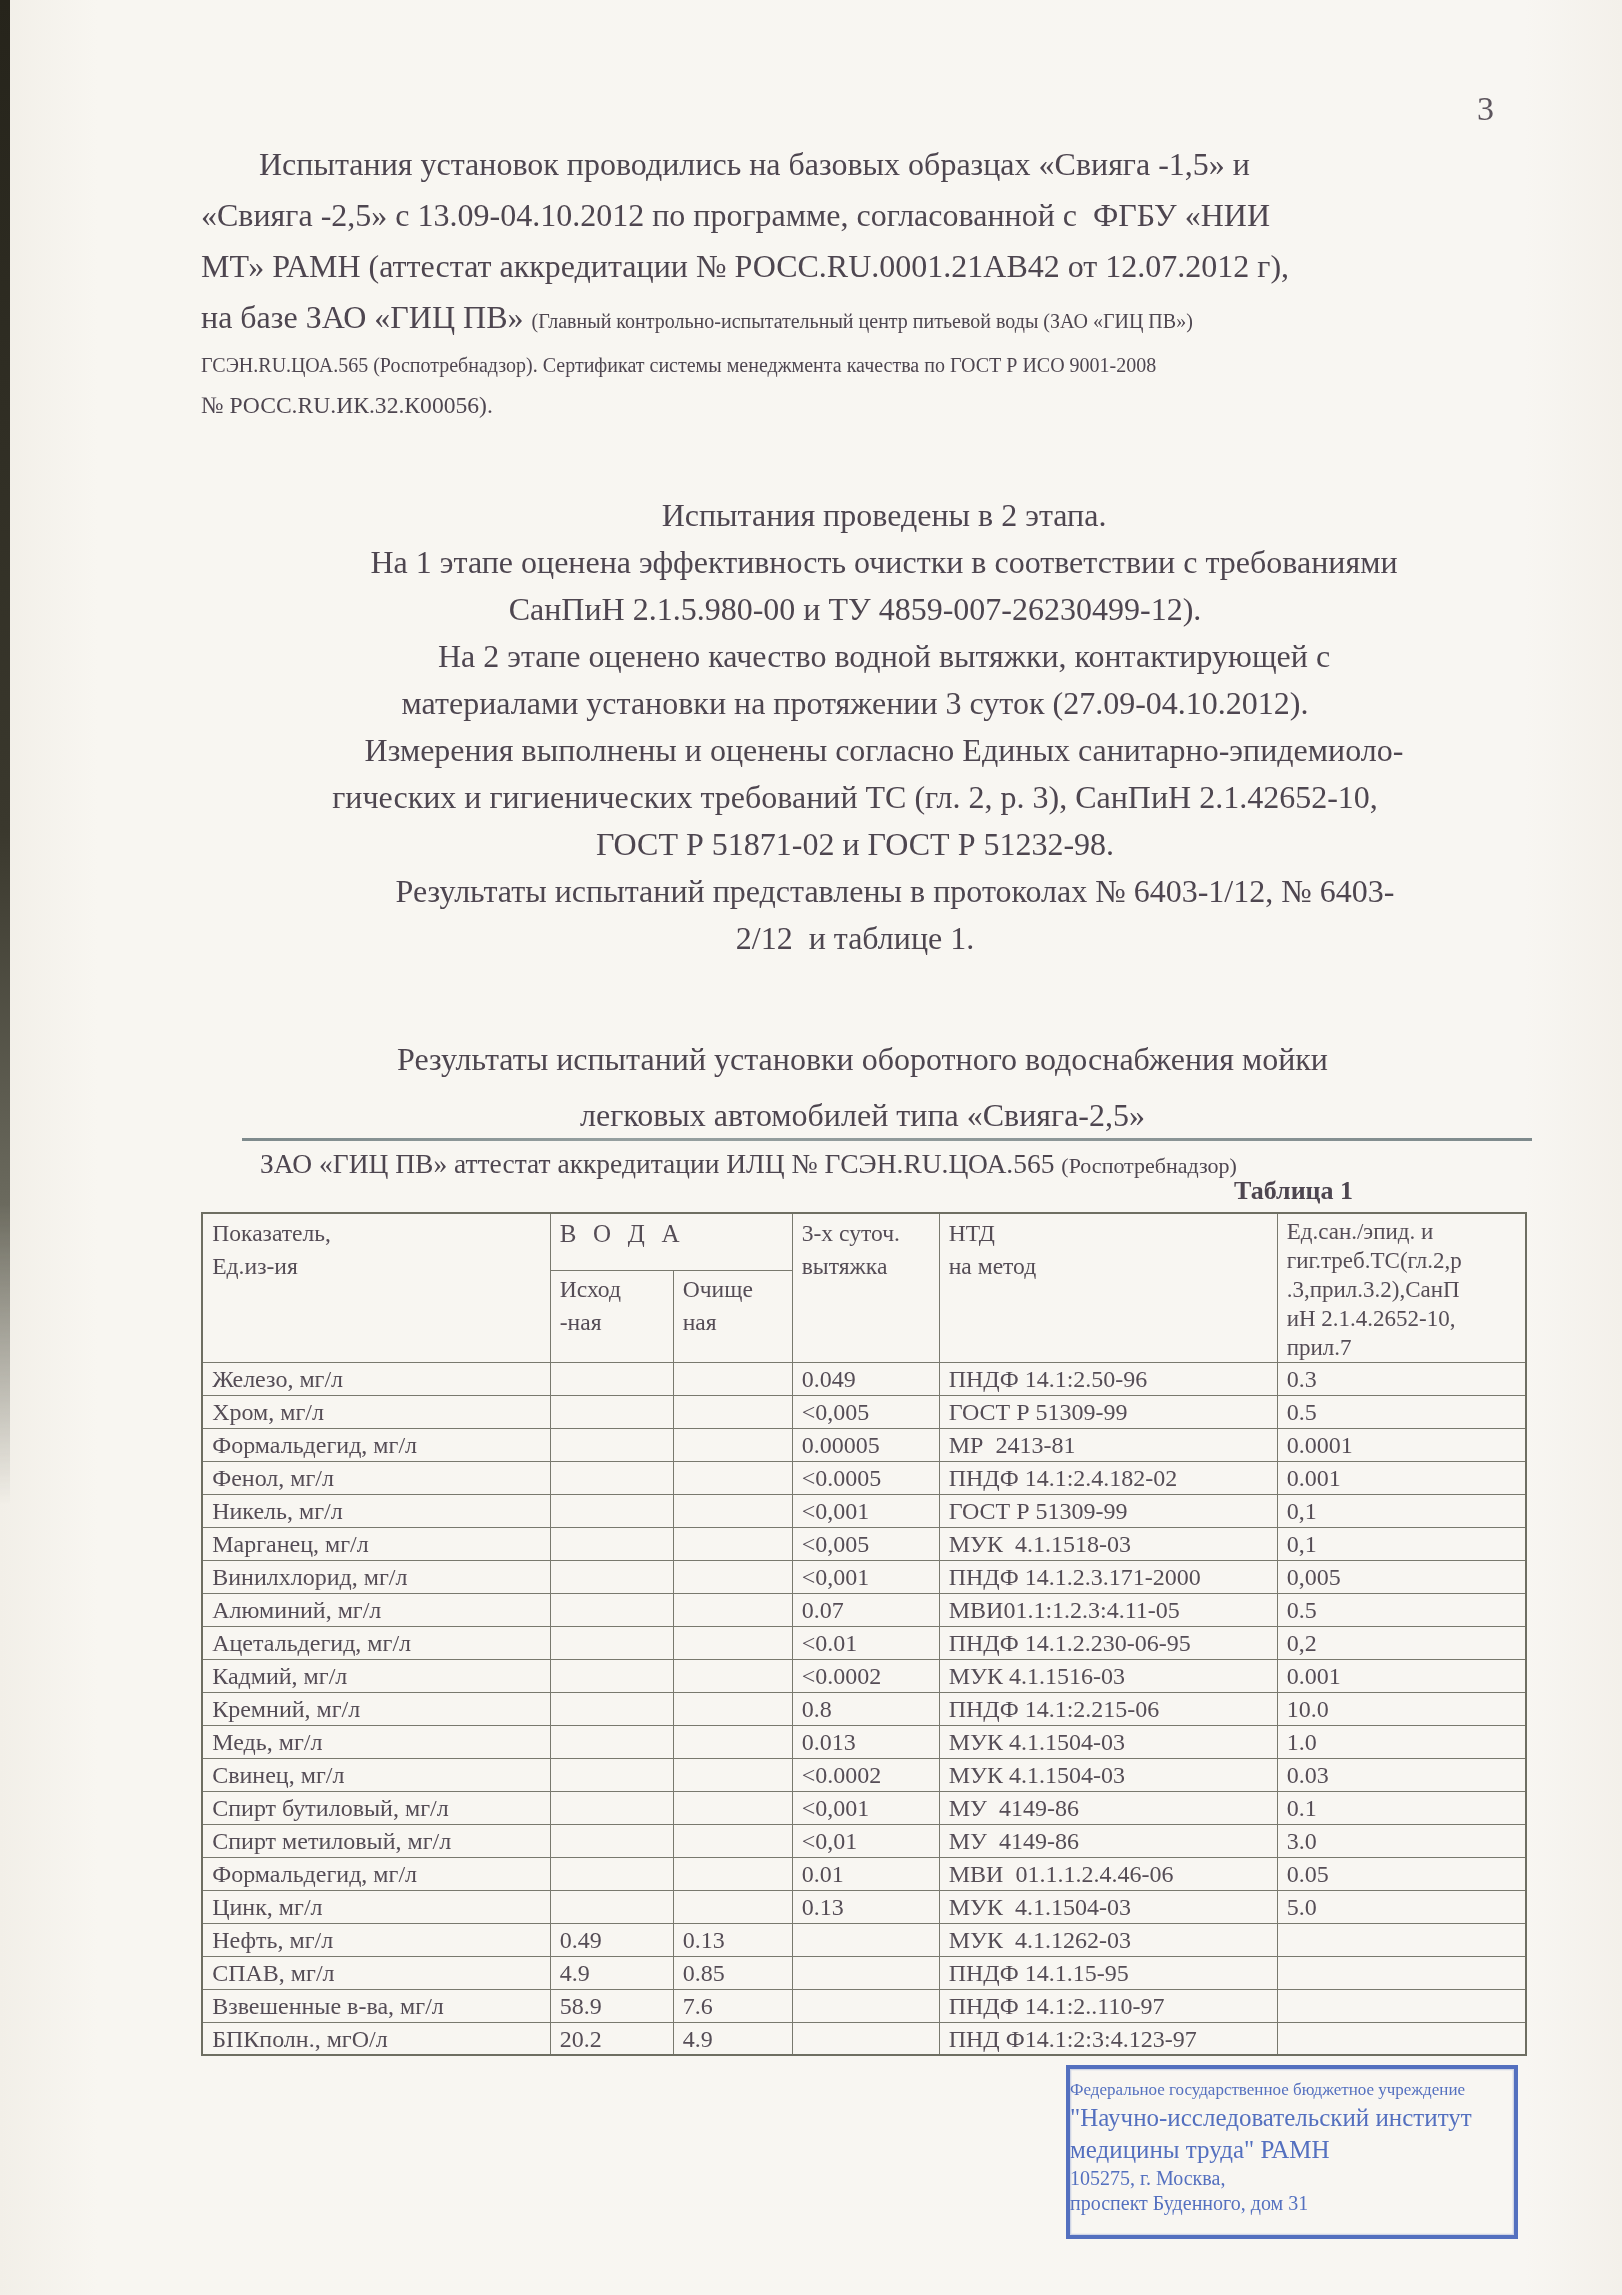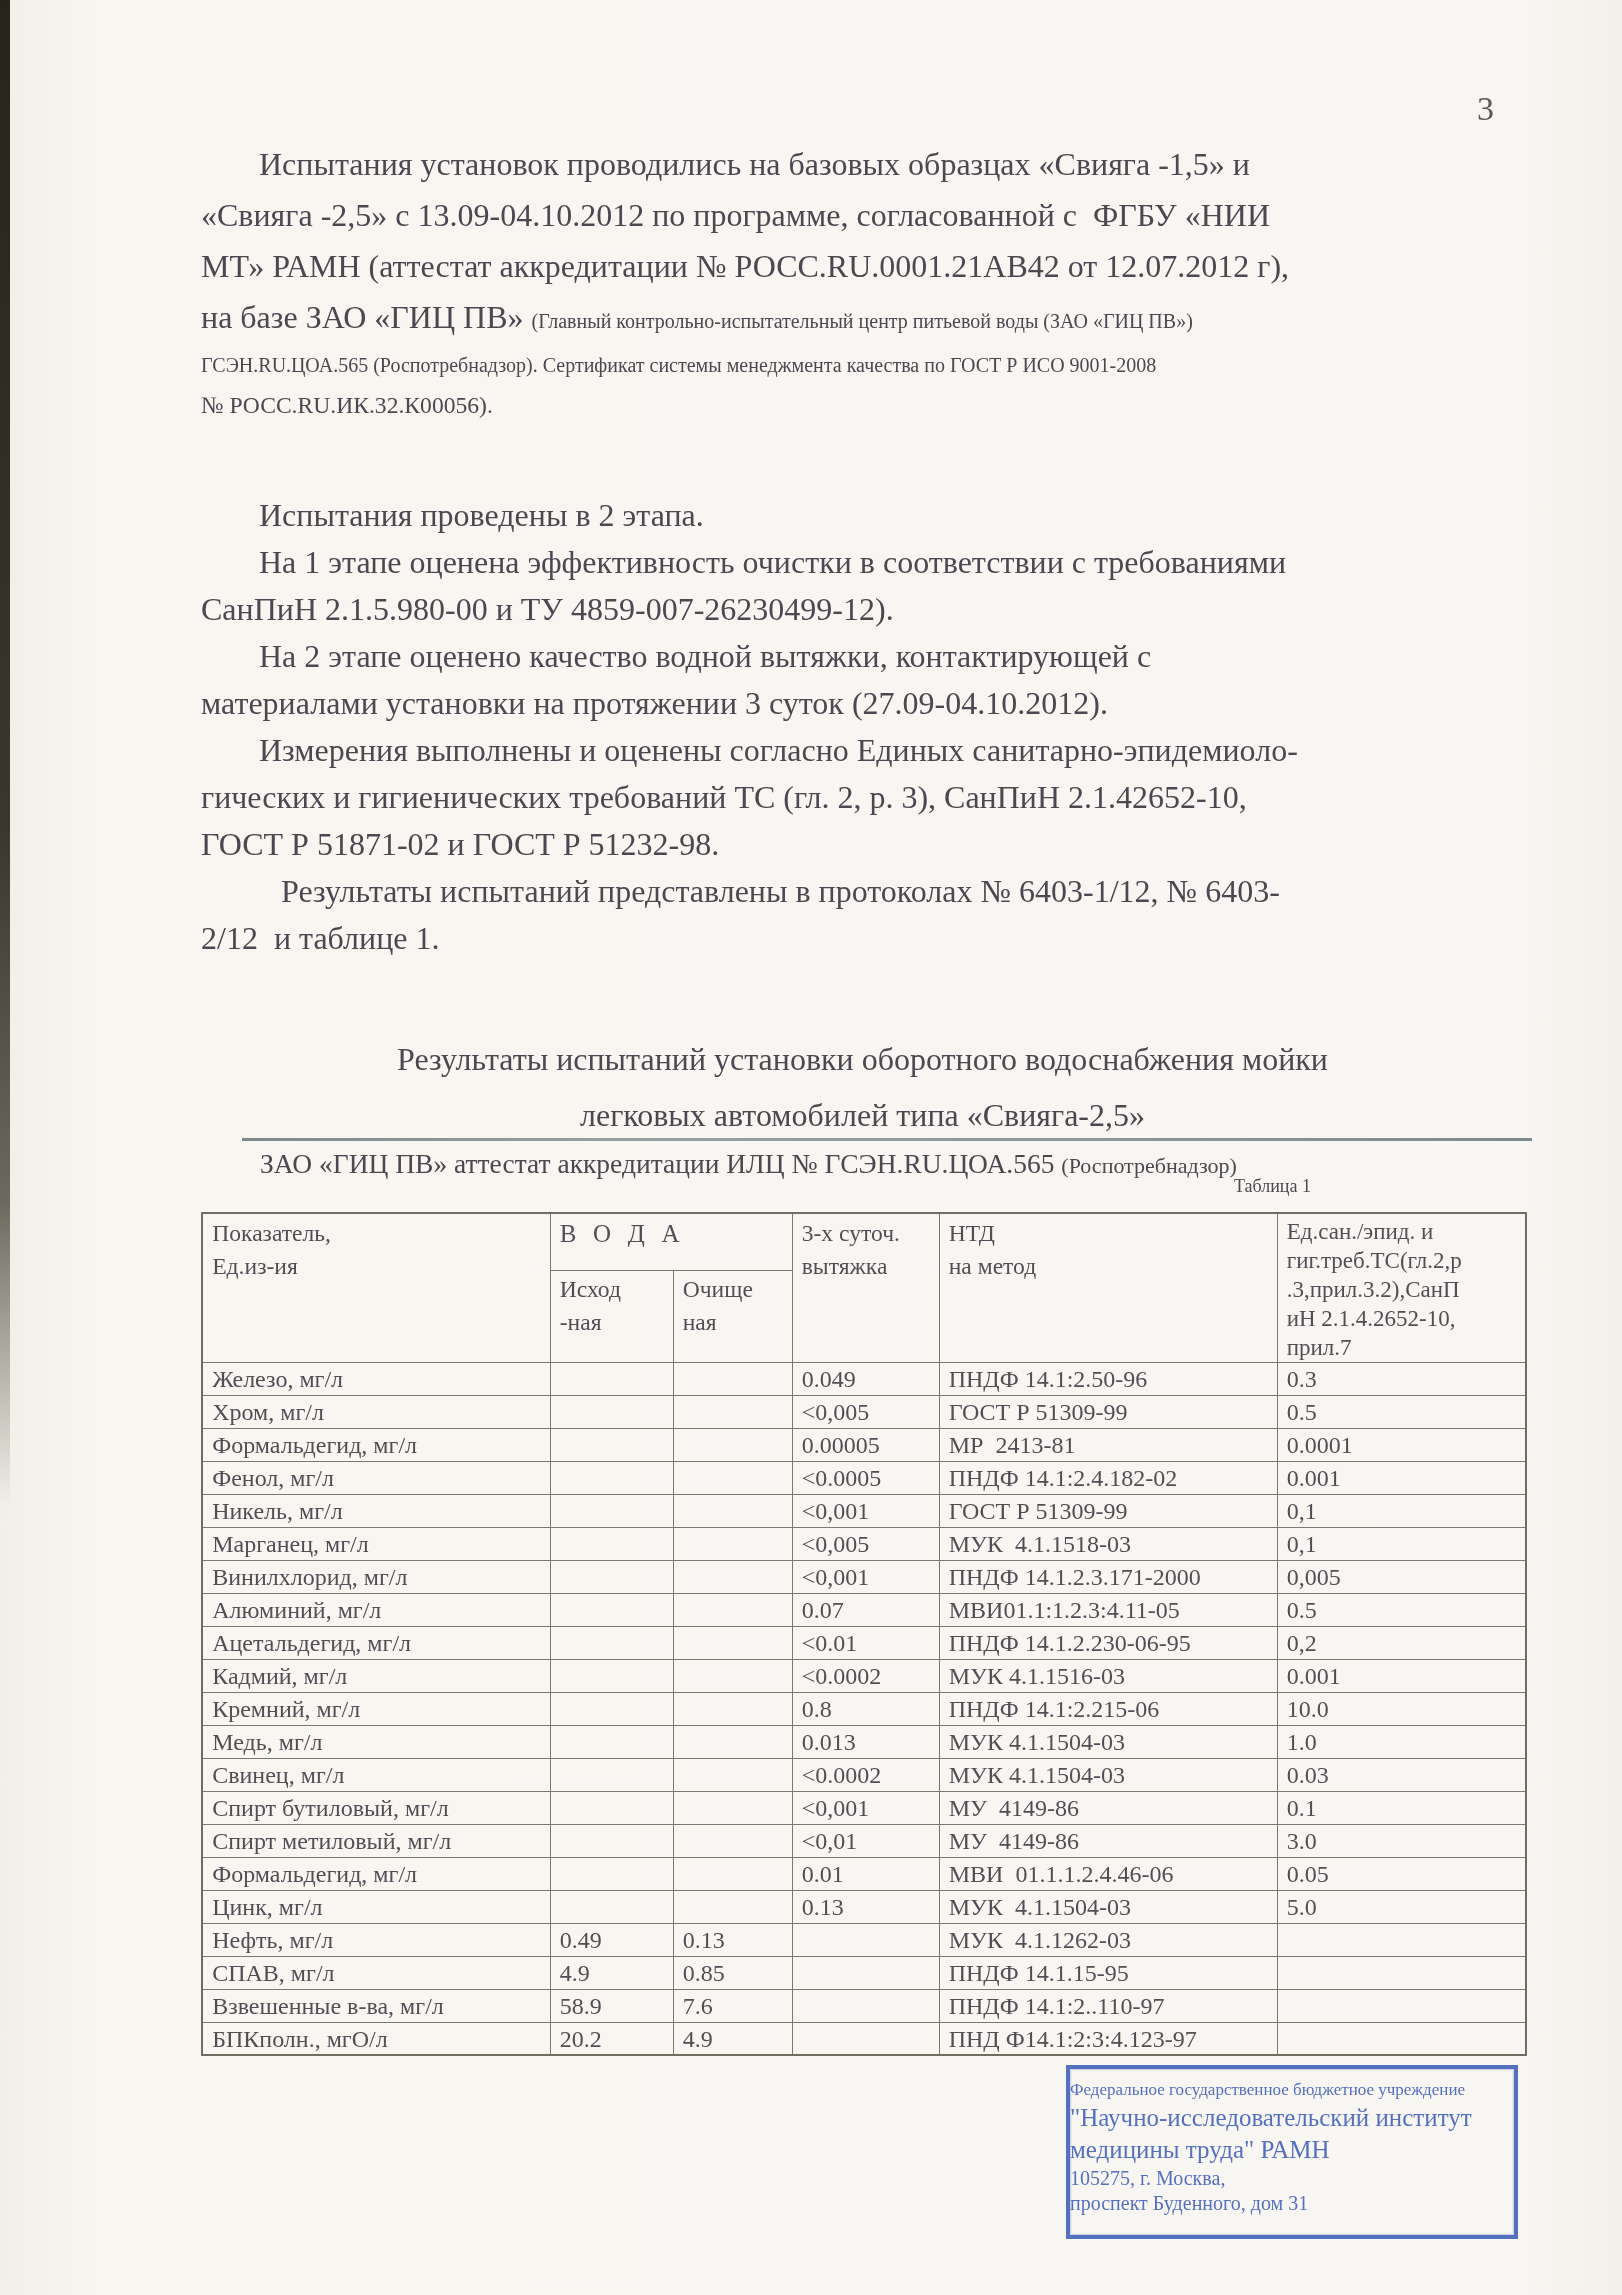--- a/index.html
+++ b/index.html
@@ -39,21 +39,21 @@
     position:absolute;left:242px;top:1138px;width:1290px;height:3.3px;
     background:linear-gradient(90deg,#7e8a8c,#96a0a0 30%,#8b9596 70%,#7e8a8c);
   }
   .accred-line{
     position:absolute;left:260px;top:1146px;width:1276px;
     font-size:27.5px;line-height:35px;white-space:pre-wrap;
   }
   .accred-paren{font-size:22px;}
   .table-caption{
     position:absolute;left:1234px;top:1176px;
-    font-size:18px;font-weight:normal;
+    font-size:26px;font-weight:bold;
   }
   table.results{
     position:absolute;left:201px;top:1212px;
     width:1323px;border-collapse:collapse;table-layout:fixed;
     font-size:24px;color:#554d56;
   }
   table.results th, table.results td{
     border:1.3px solid #79796e;
     font-weight:normal;text-align:left;vertical-align:top;
     padding:2.6px 3.9px 0 9.2px;
@@ -94,21 +94,21 @@
 
   <div class="textblock" style="top:139px;">
       <div class="line big indent1"><span class="seg-big">Испытания установок проводились на базовых образцах «Свияга -1,5» и</span></div>
       <div class="line big"><span class="seg-big">«Свияга -2,5» с 13.09-04.10.2012 по программе, согласованной с  ФГБУ «НИИ</span></div>
       <div class="line big"><span class="seg-big">МТ» РАМН (аттестат аккредитации № РОСС.RU.0001.21АВ42 от 12.07.2012 г),</span></div>
       <div class="line big"><span class="seg-big">на базе ЗАО «ГИЦ ПВ» </span><span class="seg-small">(Главный контрольно-испытательный центр питьевой воды (ЗАО «ГИЦ ПВ»)</span></div>
       <div class="line smallline"><span class="seg-small">ГСЭН.RU.ЦОА.565 (Роспотребнадзор). Сертификат системы менеджмента качества по ГОСТ Р ИСО 9001-2008</span></div>
       <div class="line small2line"><span class="seg-small2">№ РОСС.RU.ИК.32.К00056).</span></div>
     </div>
 
-  <div class="textblock" style="top:492px;">
+  <div class="textblock" style="top:492px;text-align:center;">
       <div class="line p2 indent1"><span class="seg-big">Испытания проведены в 2 этапа.</span></div>
       <div class="line p2 indent1"><span class="seg-big">На 1 этапе оценена эффективность очистки в соответствии с требованиями</span></div>
       <div class="line p2"><span class="seg-big">СанПиН 2.1.5.980-00 и ТУ 4859-007-26230499-12).</span></div>
       <div class="line p2 indent1"><span class="seg-big">На 2 этапе оценено качество водной вытяжки, контактирующей с</span></div>
       <div class="line p2"><span class="seg-big">материалами установки на протяжении 3 суток (27.09-04.10.2012).</span></div>
       <div class="line p2 indent1"><span class="seg-big">Измерения выполнены и оценены согласно Единых санитарно-эпидемиоло-</span></div>
       <div class="line p2"><span class="seg-big">гических и гигиенических требований ТС (гл. 2, р. 3), СанПиН 2.1.42652-10,</span></div>
       <div class="line p2"><span class="seg-big">ГОСТ Р 51871-02 и ГОСТ Р 51232-98.</span></div>
       <div class="line p2 indent2"><span class="seg-big">Результаты испытаний представлены в протоколах № 6403-1/12, № 6403-</span></div>
       <div class="line p2"><span class="seg-big">2/12  и таблице 1.</span></div>

